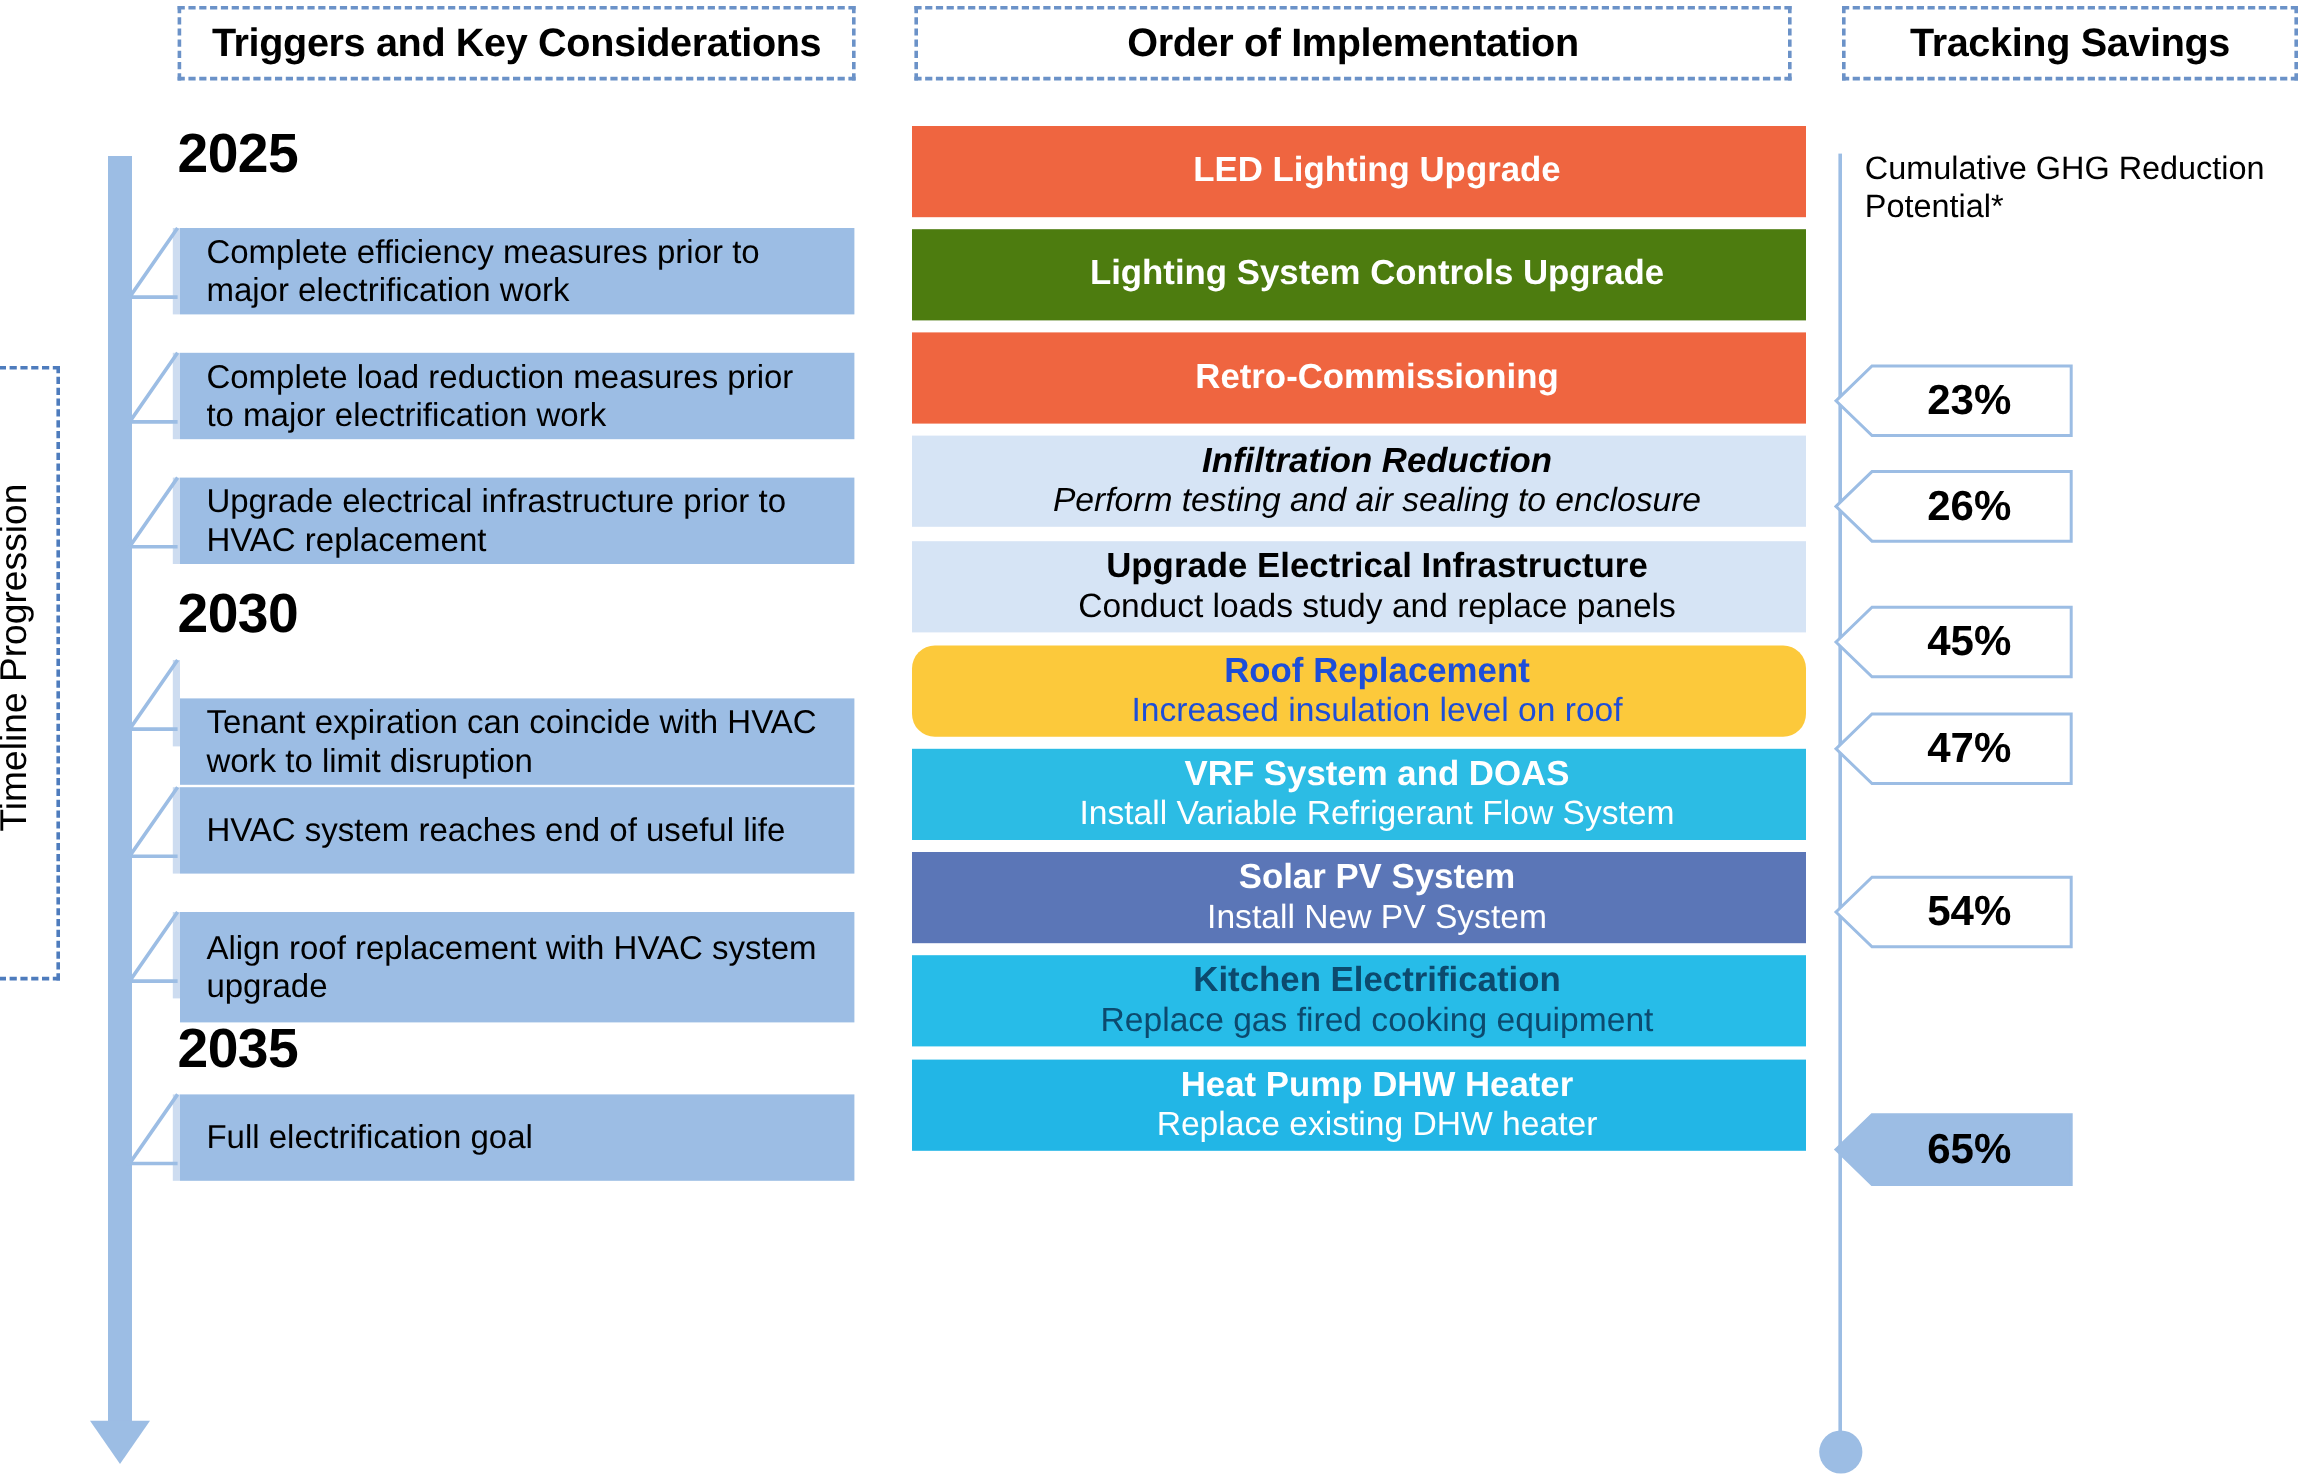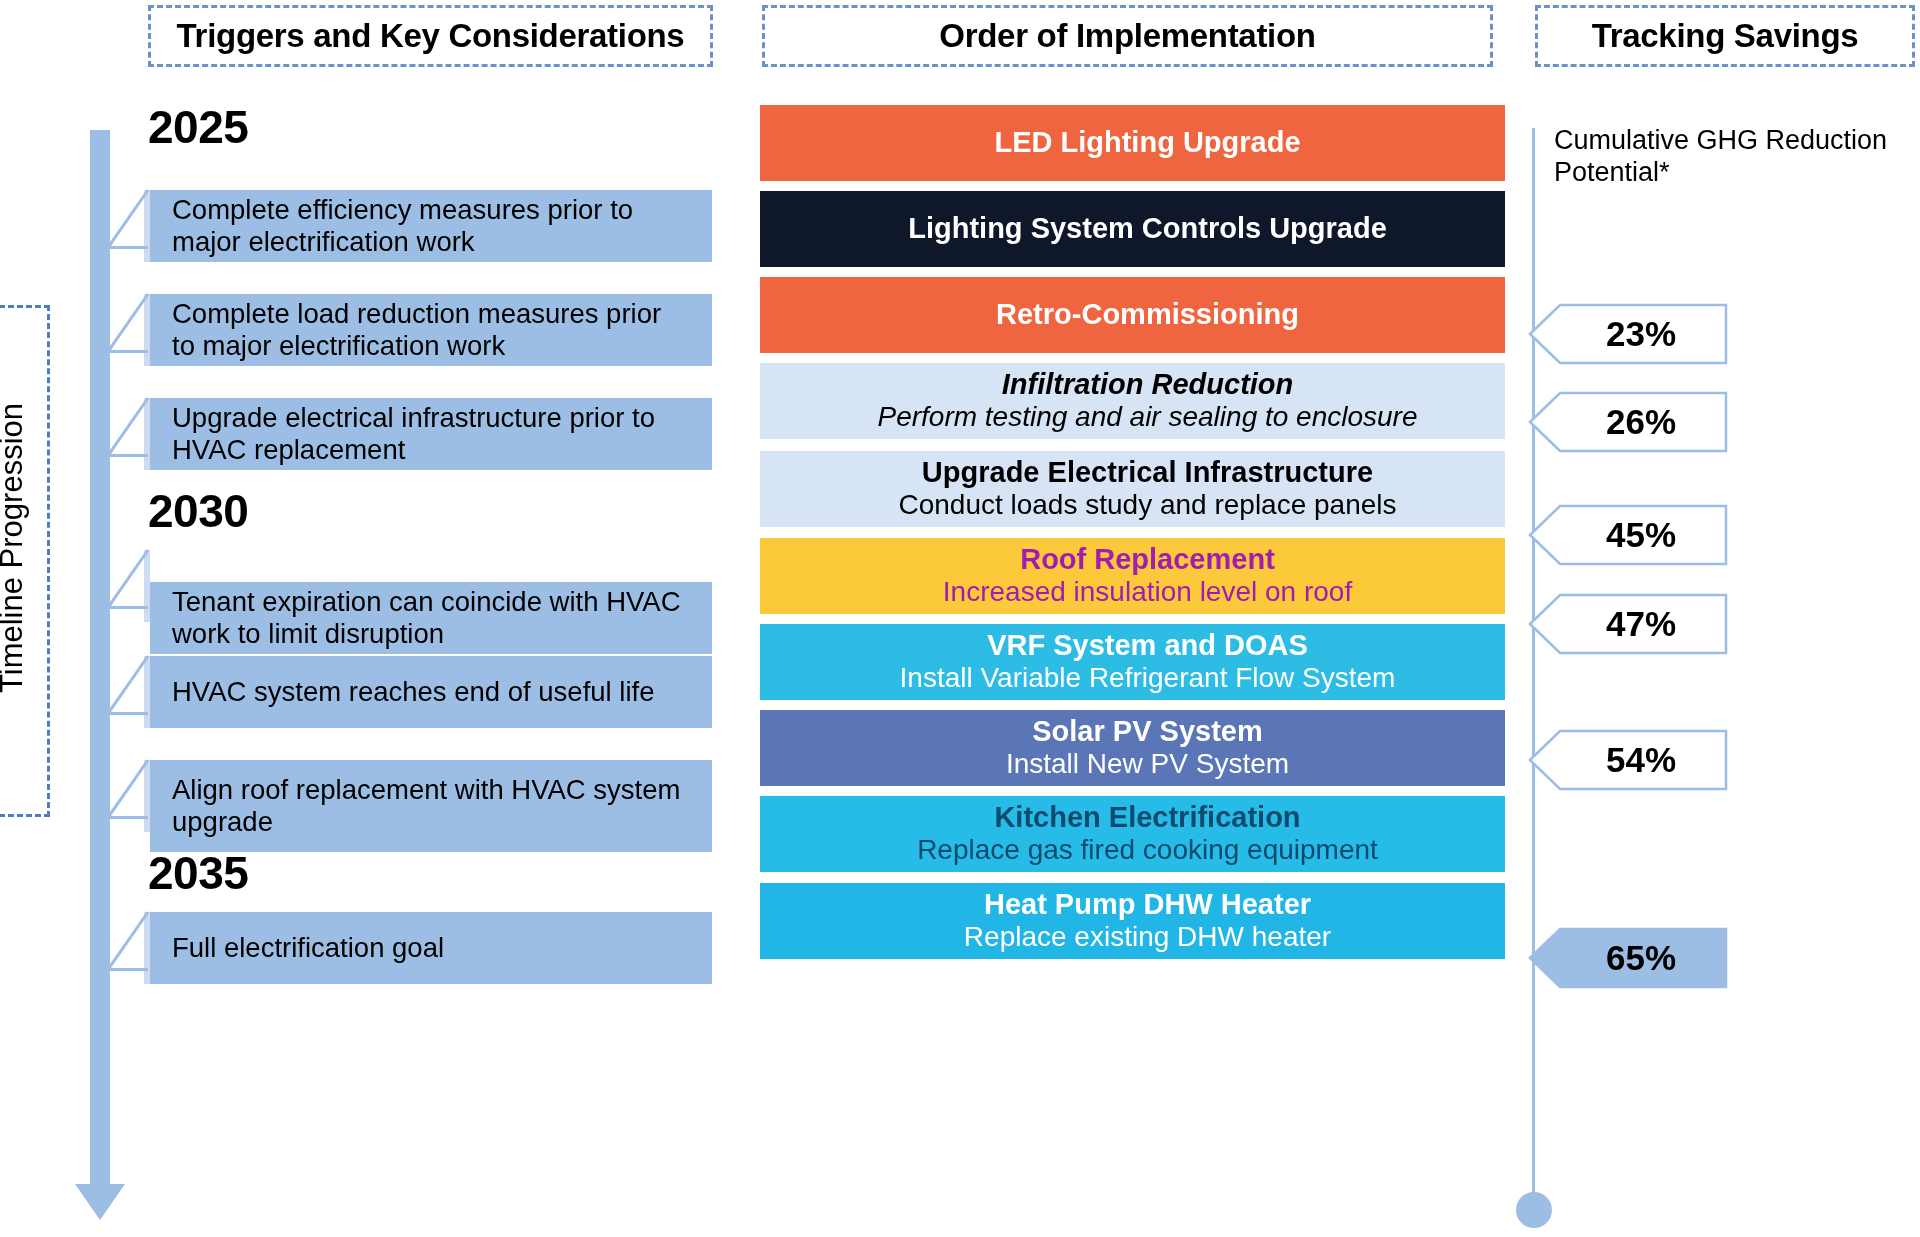--- a/index.html
+++ b/index.html
@@ -212,35 +212,35 @@
         <path d="M44 0 L4 57.6 L44 57.6" fill="none" stroke="#9cbde4" stroke-width="3"></path>
       </svg>
       <div class="trigger-card" style="top: 912px; height: 72px;">
         <span>Full electrification goal</span>
       </div>
     </div>
   <div id="impl-layer">
       <div class="impl-bar" style="top: 105px; height: 76px; background: rgb(239, 101, 64); color: rgb(255, 255, 255);">
         <div class="impl-title">LED Lighting Upgrade</div>
       </div>
-      <div class="impl-bar" style="top: 191px; height: 76px; background: #0f172a; color: rgb(255, 255, 255);">
+      <div class="impl-bar" style="top: 191px; height: 76px; background: #4d7c0f; color: rgb(255, 255, 255);">
         <div class="impl-title">Lighting System Controls Upgrade</div>
       </div>
       <div class="impl-bar" style="top: 277px; height: 76px; background: rgb(239, 101, 64); color: rgb(255, 255, 255);">
         <div class="impl-title">Retro-Commissioning</div>
       </div>
       <div class="impl-bar" style="top: 363px; height: 76px; background: rgb(214, 228, 245); color: rgb(0, 0, 0); font-style: italic;">
         <div class="impl-title">Infiltration Reduction</div>
         <div class="impl-sub">Perform testing and air sealing to enclosure</div>
       </div>
       <div class="impl-bar" style="top: 451px; height: 76px; background: rgb(214, 228, 245); color: rgb(0, 0, 0);">
         <div class="impl-title">Upgrade Electrical Infrastructure</div>
         <div class="impl-sub">Conduct loads study and replace panels</div>
       </div>
-      <div class="impl-bar" style="top: 538px; height: 76px; background: rgb(252, 201, 59); color: #a21caf;">
+      <div class="impl-bar" style="top: 538px; height: 76px; background: rgb(252, 201, 59); color: #1d4ed8; border-radius: 19px;">
         <div class="impl-title">Roof Replacement</div>
         <div class="impl-sub">Increased insulation level on roof</div>
       </div>
       <div class="impl-bar" style="top: 624px; height: 76px; background: rgb(44, 188, 228); color: rgb(255, 255, 255);">
         <div class="impl-title">VRF System and DOAS</div>
         <div class="impl-sub">Install Variable Refrigerant Flow System</div>
       </div>
       <div class="impl-bar" style="top: 710px; height: 76px; background: rgb(91, 118, 183); color: rgb(255, 255, 255);">
         <div class="impl-title">Solar PV System</div>
         <div class="impl-sub">Install New PV System</div>

